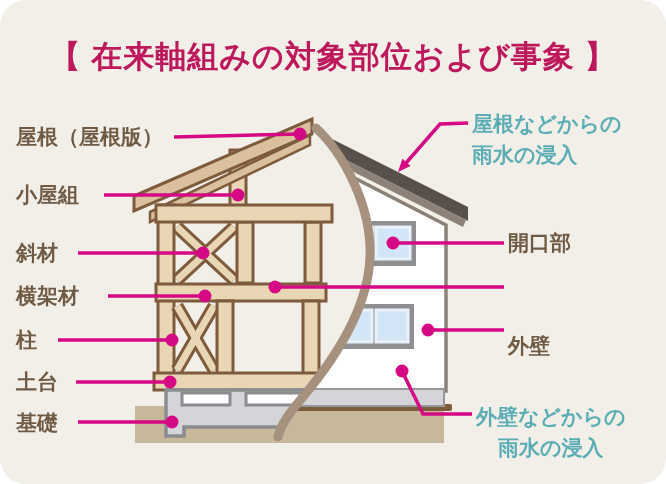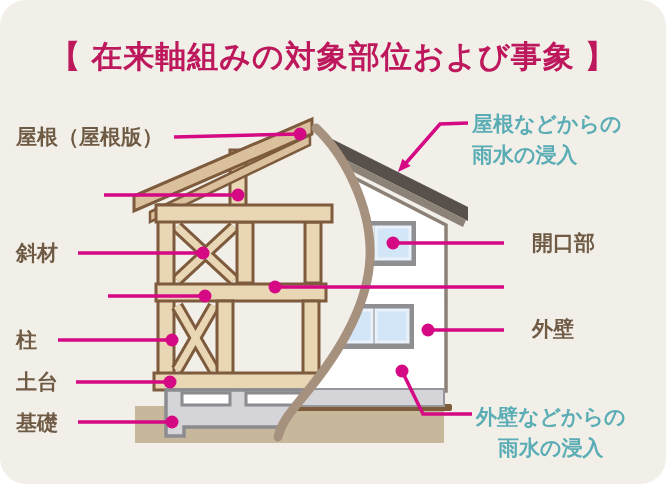--- a/index.html
+++ b/index.html
@@ -4,21 +4,21 @@
 <style>
   html,body{margin:0;padding:0;background:#ffffff;}
   .stage{position:relative;width:666px;height:484px;background:#ffffff;overflow:hidden;
          font-family:"Liberation Sans","DejaVu Sans",sans-serif;}
   .card{position:absolute;inset:0;background:#f2efe9;border-radius:26px;overflow:hidden;}
   .title{position:absolute;top:36px;left:0;width:100%;margin:0;text-align:center;
          font-size:31px;font-weight:700;color:#be185d;letter-spacing:1px;}
   .diagram-svg{position:absolute;inset:0;}
   .lbl{position:absolute;font-size:21px;font-weight:600;color:#6f5a44;white-space:nowrap;line-height:26px;}
   .lbl.left{left:16px;}
-  .lbl.right{left:508px;margin-left:24px;}
+  .lbl.right{left:508px;}
   .hazard{position:absolute;font-size:21px;font-weight:600;color:#5aadb4;line-height:31px;white-space:nowrap;}
   .hz-roof{left:472px;top:108px;}
   .hz-wall{left:476px;top:401px;text-align:center;}
 </style>
 </head>
 <body>
 
 <div class="stage">
   <div class="card">
 
@@ -135,27 +135,29 @@
           <polygon points="398,172 410.6,166 402.4,158.8" stroke="none"></polygon>
         </g>
         <g>
           <circle cx="402" cy="371" r="6.5" stroke="none"></circle>
           <polyline points="402,371 423,414 472,414" fill="none"></polyline>
         </g>
       </g>
     </svg>
 
     <div class="lbl left" style="top:124px">屋根（屋根版）</div>
+    <div class="lbl left" style="top:182px">小屋組</div>
     <div class="lbl left" style="top:240px">斜材</div>
+    <div class="lbl left" style="top:283px">横架材</div>
     <div class="lbl left" style="top:327px">柱</div>
     <div class="lbl left" style="top:369px">土台</div>
     <div class="lbl left" style="top:410px">基礎</div>
 
     <div class="lbl right" style="top:230px">開口部</div>
-    <div class="lbl right" style="top:316px">外壁</div>
+    <div class="lbl right" style="top:333px">外壁</div>
 
     <div class="hazard hz-roof">
       <div>屋根などからの</div>
       <div>雨水の浸入</div>
     </div>
     <div class="hazard hz-wall">
       <div>外壁などからの</div>
       <div>雨水の浸入</div>
     </div>
 

